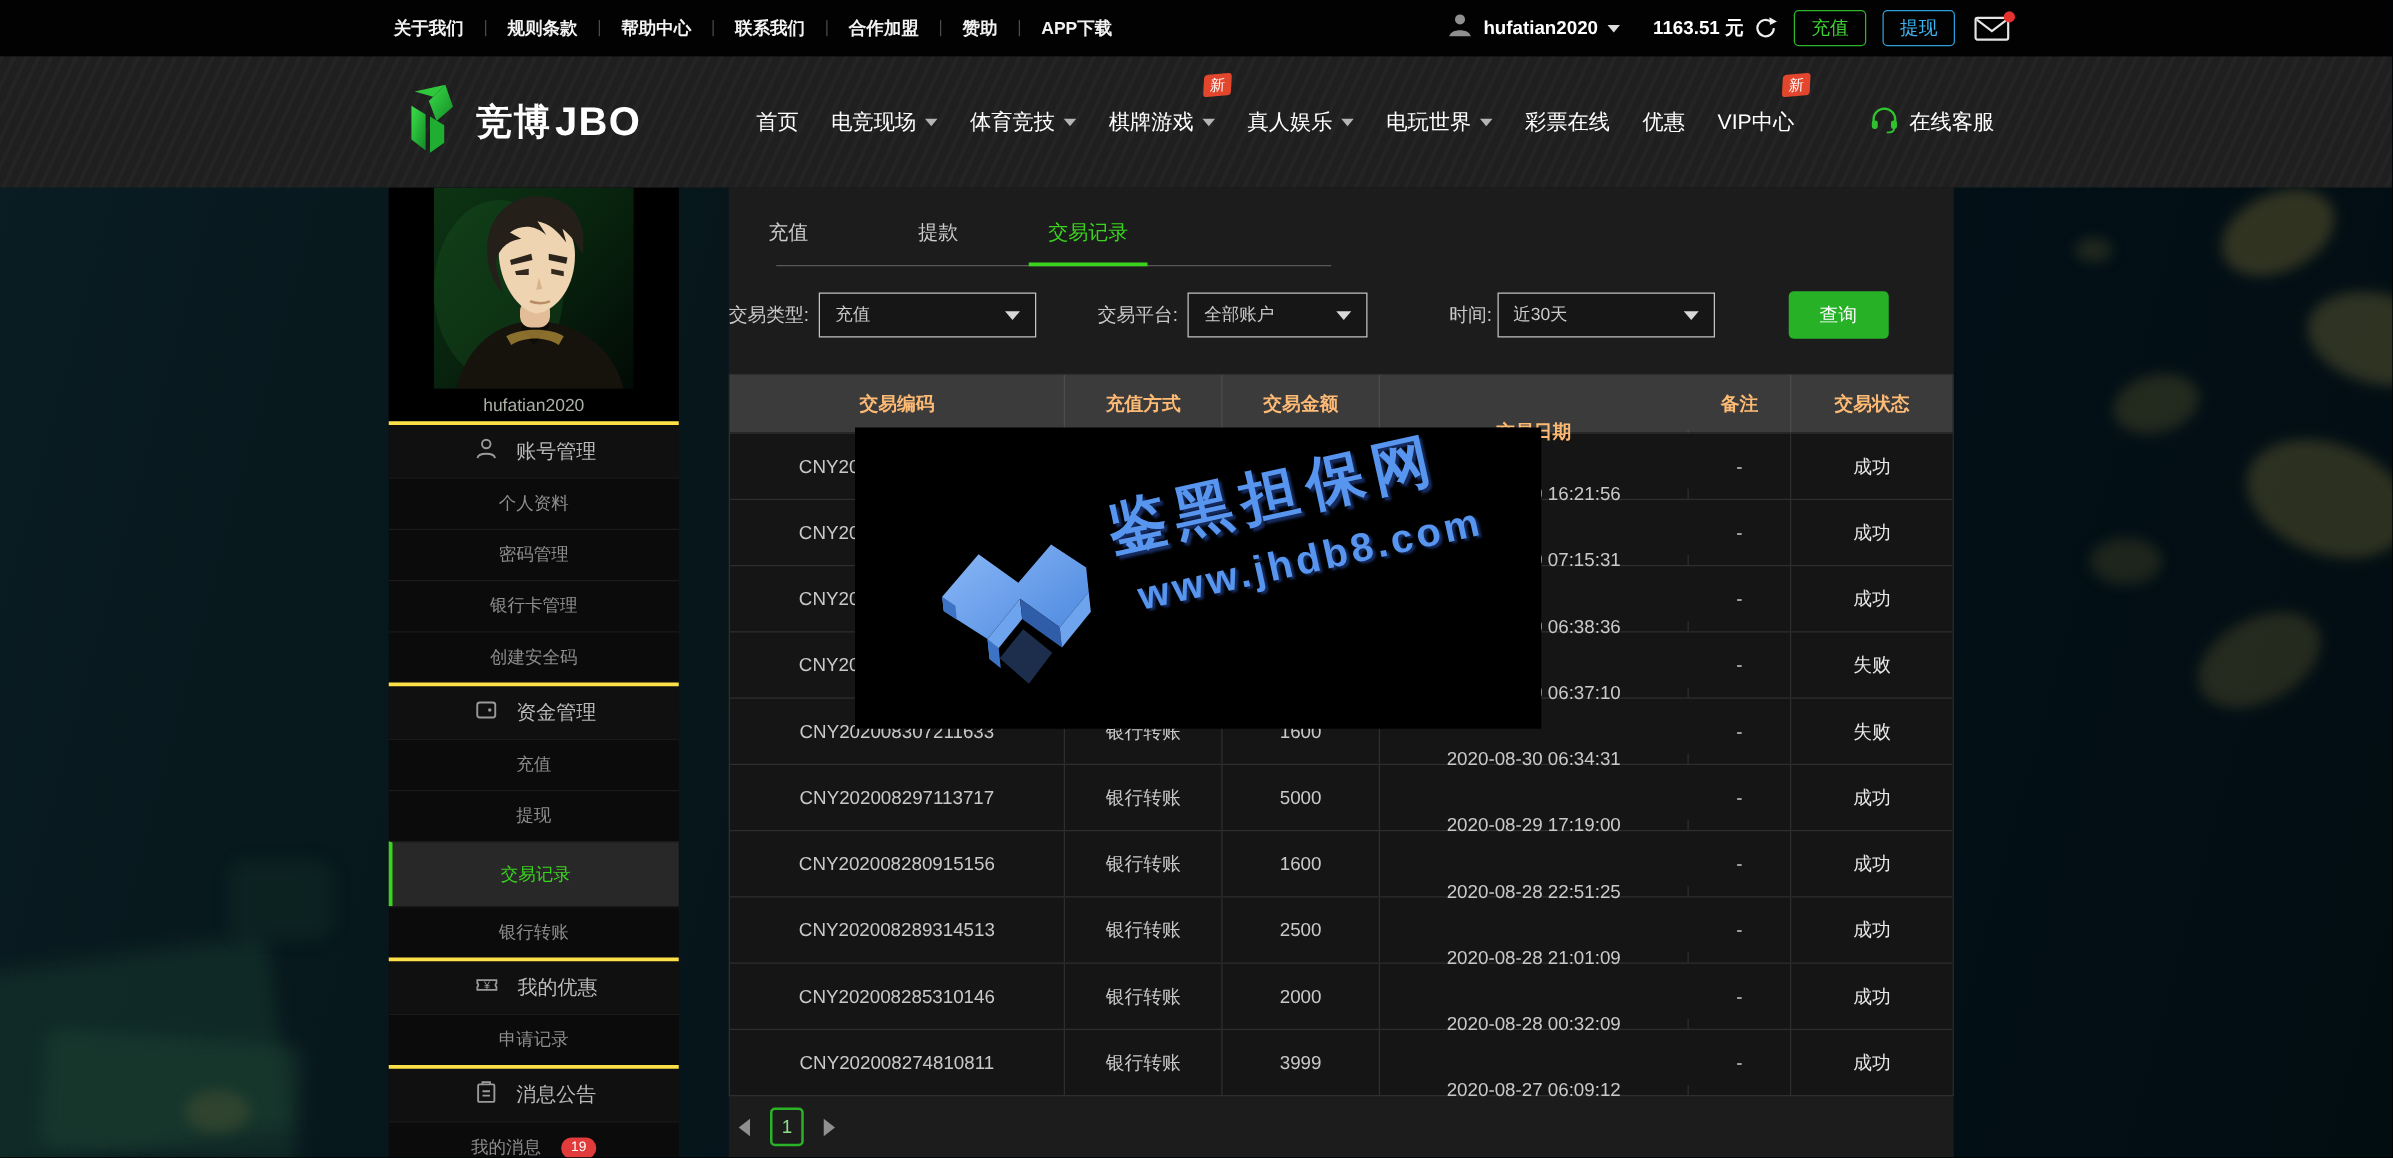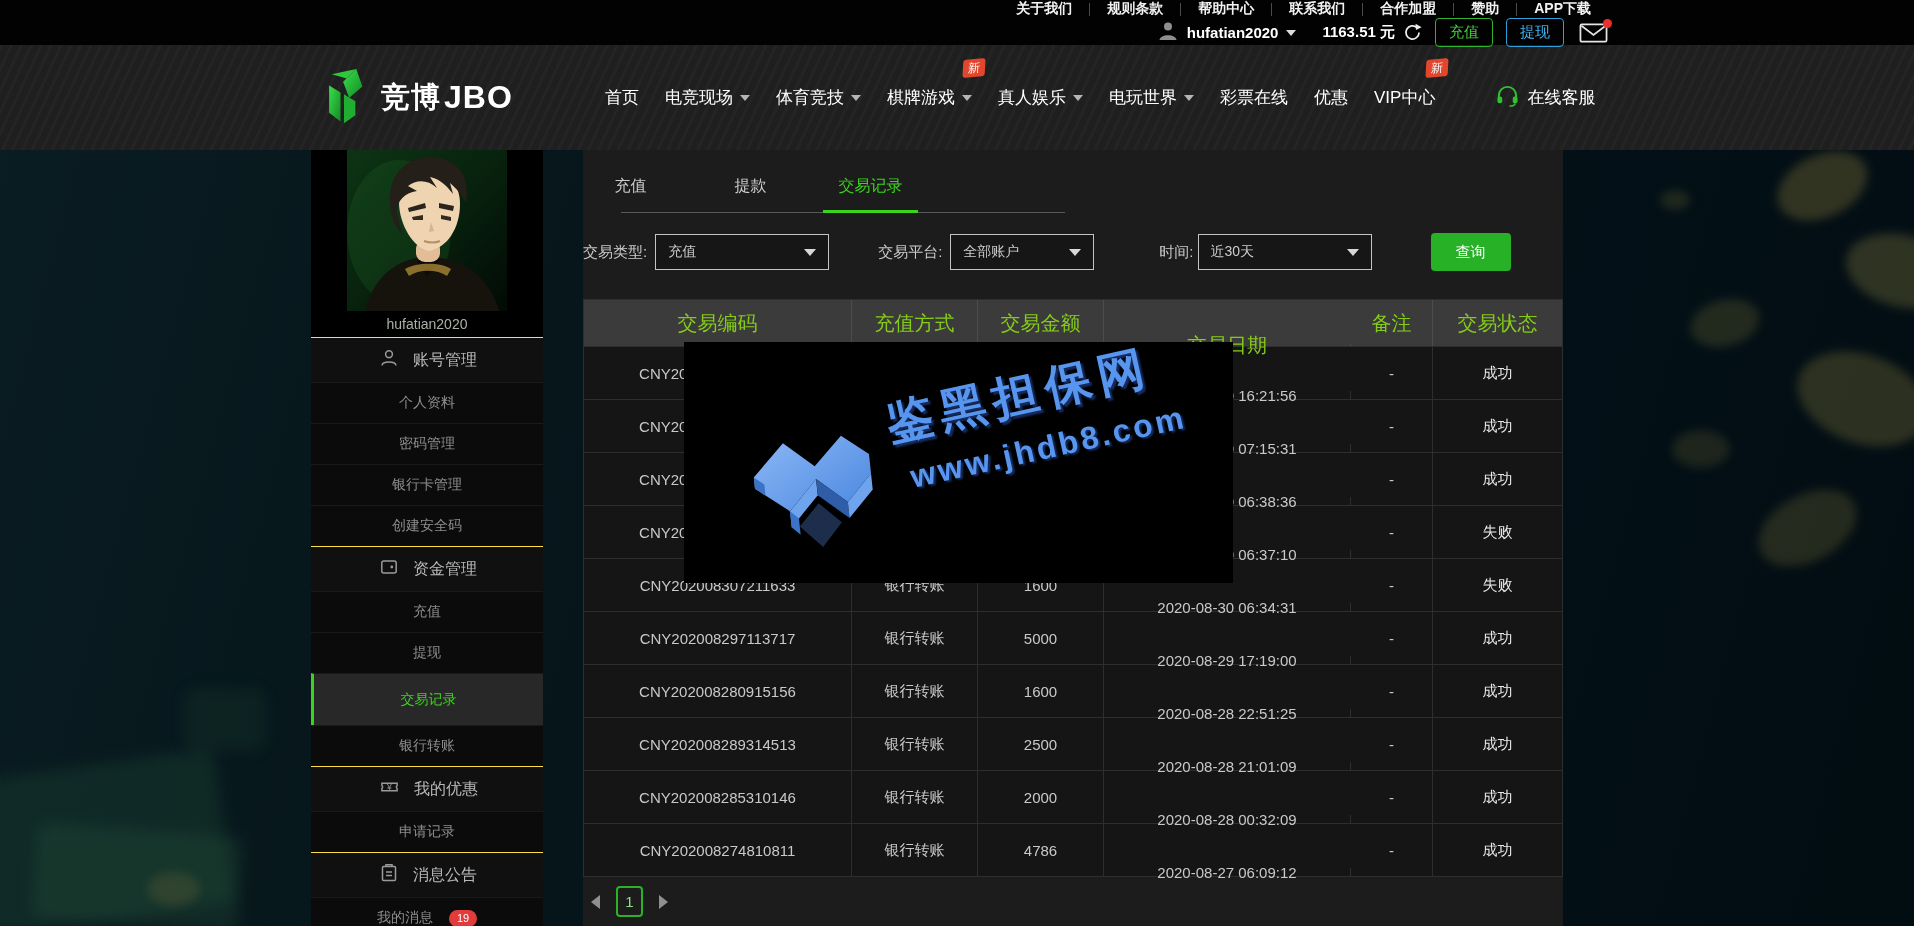--- a/index.html
+++ b/index.html
@@ -1,21 +1,21 @@
 <!DOCTYPE html>
 <html><head>
 <meta charset="utf-8">
 <style>
   html,body{margin:0;padding:0;background:#000;}
   .screen{position:relative;width:1914px;height:926px;overflow:hidden;
           font-family:"Liberation Sans",sans-serif;
           background:linear-gradient(105deg,#0a1d22 0%,#06161b 30%,#03121a 58%,#020d12 100%);}
   
   .topbar{position:absolute;top:0;left:0;width:100%;height:45px;background:#020202;
-          display:flex;align-items:flex-end;box-sizing:border-box;padding:0 306px 0 298px;z-index:30;flex-direction:column;}
+          display:flex;align-items:center;box-sizing:border-box;padding:0 306px 0 298px;z-index:30;}
   .top-links{display:flex;align-items:center;}
   .top-link{color:#f2f2f2;font-size:14px;font-weight:bold;padding:0 17px;white-space:nowrap;cursor:pointer;}
   .top-sep{width:1px;height:13px;background:#4a4a4a;}
   .top-right{margin-left:auto;display:flex;align-items:center;}
   .top-user{display:flex;align-items:center;gap:8px;cursor:pointer;}
   .top-username{color:#fff;font-size:15px;font-weight:bold;}
   .caret-down{width:0;height:0;border-left:5px solid transparent;border-right:5px solid transparent;border-top:6px solid #dcdcdc;display:inline-block;}
   .top-balance{color:#fff;font-size:15px;font-weight:bold;margin-left:26px;white-space:nowrap;}
   .top-refresh{margin-left:8px;display:flex;align-items:center;cursor:pointer;}
   .btn-pill{box-sizing:border-box;width:58px;height:29px;border-radius:4px;display:flex;align-items:center;justify-content:center;
@@ -38,21 +38,21 @@
              padding:3px 5px;border-radius:3px;transform:skewX(-8deg) rotate(-5deg);}
   .nav-cs{margin-left:34px;}
   
   .deco{position:absolute;border-radius:50%;filter:blur(5px);z-index:1;}
   .deco-bill{position:absolute;border-radius:10px;filter:blur(7px);z-index:1;}
   
   .sidebar{position:absolute;left:311px;top:150px;width:232px;height:776px;background:#0b0b0b;z-index:10;}
   .avatar-box{height:161px;background:#000;display:flex;justify-content:center;}
   .side-username{height:26px;background:#000;color:#a9b0a5;font-size:14px;display:flex;align-items:center;justify-content:center;}
   .side-menu{display:flex;flex-direction:column;}
-  .side-header{height:45px;box-sizing:border-box;border-top:1px solid #fde047;background:#101010;
+  .side-header{height:45px;box-sizing:border-box;border-top:3px solid #fde047;background:#101010;
                display:flex;align-items:center;padding-left:68px;gap:14px;color:#b9b9b9;font-size:16px;cursor:pointer;}
   .side-sub{height:41px;box-sizing:border-box;border-top:1px solid #1a1a1a;display:flex;align-items:center;justify-content:center;
             color:#8d8d8d;font-size:14px;cursor:pointer;position:relative;}
   .side-sub.active{height:52px;background:#282828;border-left:3px solid #3ad41e;color:#3ad41e;}
   .side-badge{margin-left:16px;background:#e23b3b;color:#fff;font-size:11px;line-height:11px;padding:3px 8px;border-radius:9px;}
   
   .panel{position:absolute;left:583px;top:150px;width:980px;height:776px;background:#1c1c1c;z-index:5;}
   .tabs{position:relative;height:65px;}
   .tab{position:absolute;top:26px;width:95px;text-align:center;font-size:16px;color:#cccccc;cursor:pointer;}
   .tab.active{color:#3ad41e;}
@@ -61,21 +61,21 @@
   .filters{position:absolute;left:0;top:83px;display:flex;align-items:center;}
   .f-label{color:#c9c9c9;font-size:15px;white-space:nowrap;}
   .f-select{box-sizing:border-box;height:36px;border:1px solid #c4c4c4;background:#161616;color:#cccccc;font-size:14px;
             display:flex;align-items:center;justify-content:space-between;padding:0 12px;cursor:pointer;}
   .sel-caret{width:0;height:0;border-left:6px solid transparent;border-right:6px solid transparent;border-top:7px solid #d8d8d8;}
   .f-btn{box-sizing:border-box;width:80px;height:38px;background:#27b127;border-radius:4px;color:#fff;font-size:15px;
          display:flex;align-items:center;justify-content:center;cursor:pointer;}
   
   .table{position:absolute;left:0;top:149px;width:980px;box-sizing:border-box;border:1px solid #2e2e2e;}
   .thead{display:flex;height:46px;background:#3b3b3b;}
-  .th{box-sizing:border-box;display:flex;align-items:center;justify-content:center;color:#84cc16;font-size:20px;border-right:1px solid #4c4c4c;}
+  .th{box-sizing:border-box;display:flex;align-items:center;justify-content:center;color:#fdba74;font-size:15px;border-right:1px solid #4c4c4c;font-weight:bold;}
   .trow{display:flex;height:52px;background:#151515;border-top:1px solid #2e2e2e;}
   .td{box-sizing:border-box;display:flex;align-items:center;justify-content:center;color:#c9c9c9;font-size:15px;border-right:1px solid #2e2e2e;}
   .c0{width:268px;}.c1{width:126px;}.c2{width:126px;}.c3{width:247px;margin-top:44px;}.c4{width:82px;}.c5{flex:1;border-right:none !important;}
   .td.c5{color:#e8e8e8;}
   
   .pag{position:absolute;top:736px;left:8px;display:flex;align-items:center;gap:16px;}
   .pag-arrow{width:0;height:0;border-top:7px solid transparent;border-bottom:7px solid transparent;cursor:pointer;}
   .pag-prev{border-right:9px solid #8f8f8f;}
   .pag-next{border-left:9px solid #8f8f8f;}
   .pag-page{box-sizing:border-box;width:27px;height:31px;border:2px solid #2bb327;border-radius:4px;color:#8fdf88;
@@ -414,21 +414,21 @@
             <div class="td c0">CNY202008285310146</div>
             <div class="td c1">银行转账</div>
             <div class="td c2">2000</div>
             <div class="td c3">2020-08-28 00:32:09</div>
             <div class="td c4">-</div>
             <div class="td c5">成功</div>
           </div>
           <div class="trow">
             <div class="td c0">CNY202008274810811</div>
             <div class="td c1">银行转账</div>
-            <div class="td c2">4786</div>
+            <div class="td c2">3999</div>
             <div class="td c3">2020-08-27 06:09:12</div>
             <div class="td c4">-</div>
             <div class="td c5">成功</div>
           </div>
         </div>
     </div>
 
     <div class="pag">
       <span class="pag-arrow pag-prev"></span>
       <span class="pag-page">1</span>

